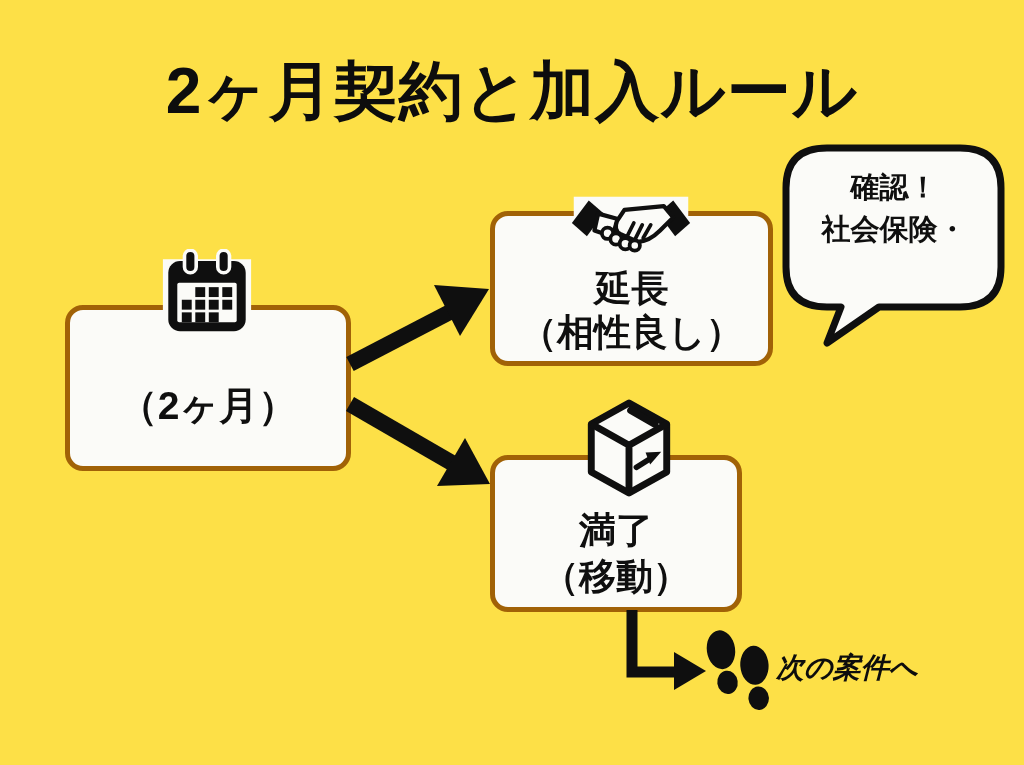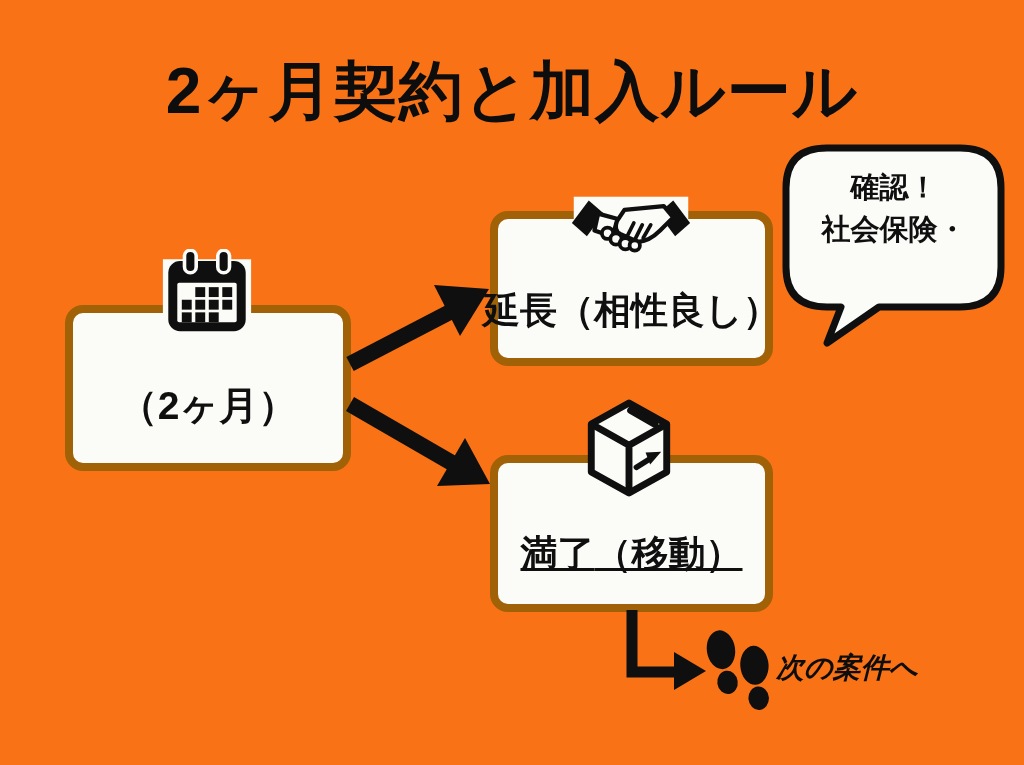--- a/index.html
+++ b/index.html
@@ -1,35 +1,35 @@
 <!DOCTYPE html>
 <html><head>
 <meta charset="utf-8">
 <style>
   html,body{margin:0;padding:0;background:#fbfbf8;}
   .canvas{
     position:relative;width:1024px;height:765px;overflow:hidden;
-    background:#f97316;color:#0f0f0f;
+    background:#fde047;color:#0f0f0f;
     font-family:"Liberation Sans","DejaVu Sans",sans-serif;
   }
   .title{
     position:absolute;top:48px;left:0;width:1024px;margin:0;
     text-align:center;font-size:64px;font-weight:900;letter-spacing:1px;
     color:#0d0d0d;
   }
   .node{
-    position:absolute;border:8px solid #a16207;border-radius:18px;
+    position:absolute;border:5px solid #a16207;border-radius:18px;
     background:#fbfbf8;box-sizing:border-box;
-    display:flex;flex-direction:row;justify-content:center;align-items:center;
+    display:flex;flex-direction:column;justify-content:center;align-items:center;
     text-align:center;font-weight:800;
   }
   .node .l{white-space:nowrap;}
   .node-trial{left:65px;top:305px;width:286px;height:166px;font-size:39px;line-height:49px;padding-top:34px;}
   .node-ext{left:490px;top:211px;width:283px;height:155px;font-size:37px;line-height:44px;padding-top:44px;}
-  .node-done{left:490px;top:455px;width:283px;height:157px;font-size:37px;line-height:46px;padding-top:40px;text-decoration:underline;}
+  .node-done{left:490px;top:455px;width:252px;height:157px;font-size:37px;line-height:46px;padding-top:40px;}
   .icon{position:absolute;z-index:5;}
   .arrow{position:absolute;z-index:2;}
   .bubble-wrap{position:absolute;left:782px;top:144px;width:224px;height:206px;z-index:4;}
   .bubble-svg{position:absolute;left:0;top:0;}
   .bubble-text{
     position:absolute;left:0;top:22px;width:224px;text-align:center;
     font-size:29px;font-weight:800;line-height:42px;color:#0f0f0f;
   }
   .footer-label{
     position:absolute;left:776px;top:649px;font-size:28px;font-weight:800;

